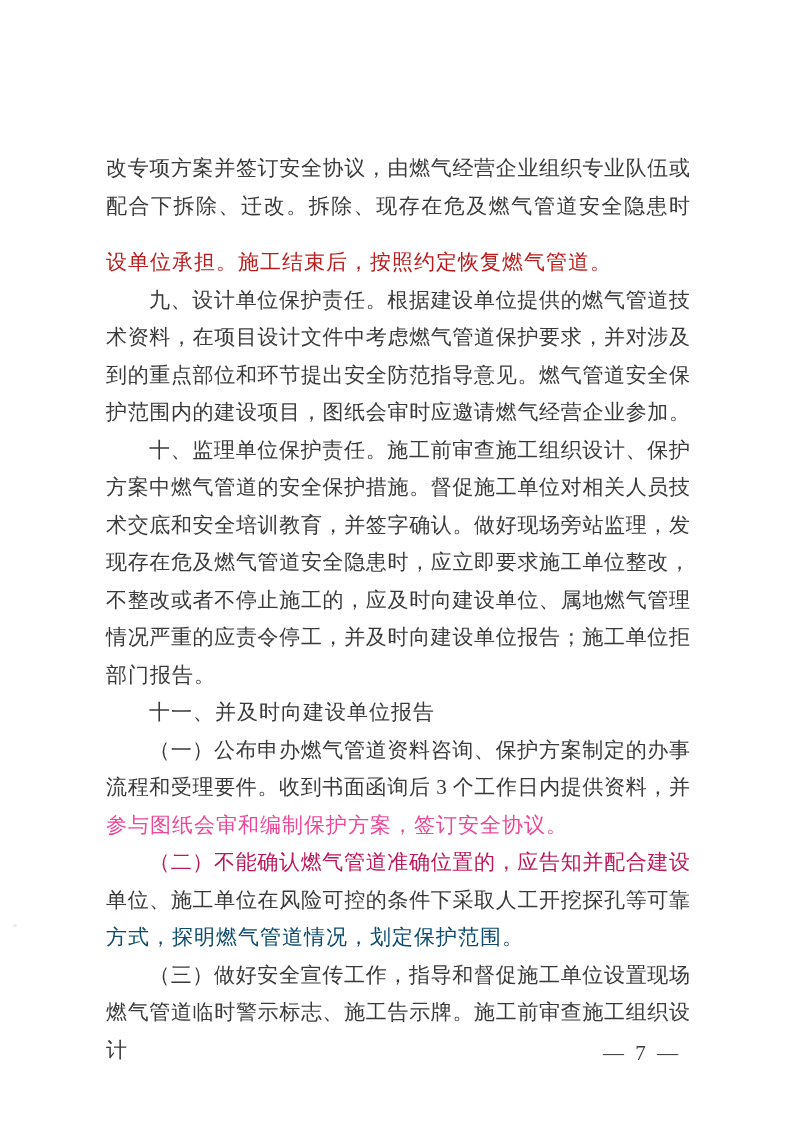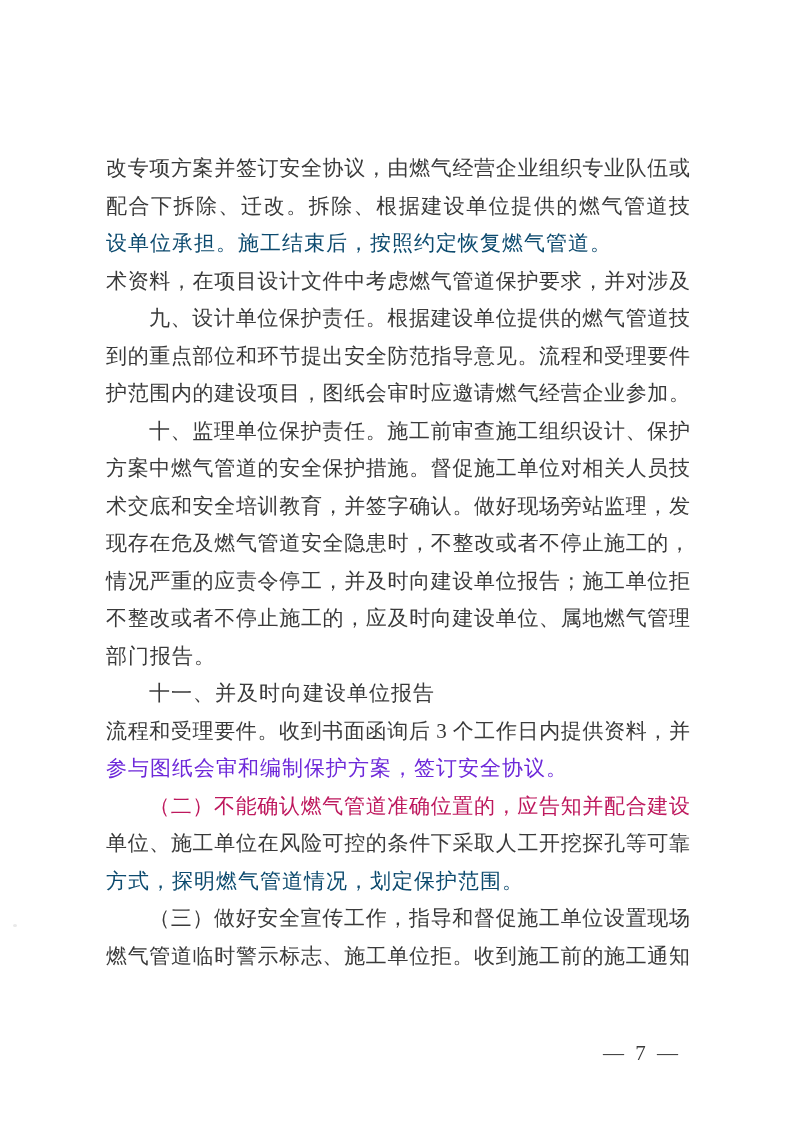--- a/index.html
+++ b/index.html
@@ -63,37 +63,38 @@
     color: #3a3a3a;
     letter-spacing: 3px;
   }
 </style>
 </head>
 <body>
 
 <div class="page" style="background: rgb(255, 255, 255);">
   <div class="text-block" id="text-block">
       <div class="line" style="color: rgb(58, 58, 58);">改专项方案并签订安全协议，由燃气经营企业组织专业队伍或</div>
-      <div class="line" style="color: rgb(58, 58, 58);">配合下拆除、迁改。拆除、根据建设单位提供的燃气管道技</div>
-      <div class="line no-fill" style="color: #0c4a6e;">设单位承担。施工结束后，按照约定恢复燃气管道。</div>
+      <div class="line" style="color: rgb(58, 58, 58);">配合下拆除、迁改。拆除、现存在危及燃气管道安全隐患时</div>
+      <div class="line no-fill" style="color: #b91c1c; margin-top: 19px;">设单位承担。施工结束后，按照约定恢复燃气管道。</div>
+      <div class="line indent" style="color: rgb(58, 58, 58);">九、设计单位保护责任。根据建设单位提供的燃气管道技</div>
       <div class="line" style="color: rgb(58, 58, 58);">术资料，在项目设计文件中考虑燃气管道保护要求，并对涉及</div>
-      <div class="line indent" style="color: rgb(58, 58, 58);">九、设计单位保护责任。根据建设单位提供的燃气管道技</div>
-      <div class="line" style="color: rgb(58, 58, 58);">到的重点部位和环节提出安全防范指导意见。流程和受理要件</div>
+      <div class="line" style="color: rgb(58, 58, 58);">到的重点部位和环节提出安全防范指导意见。燃气管道安全保</div>
       <div class="line" style="color: rgb(58, 58, 58);">护范围内的建设项目，图纸会审时应邀请燃气经营企业参加。</div>
       <div class="line indent" style="color: rgb(58, 58, 58);">十、监理单位保护责任。施工前审查施工组织设计、保护</div>
       <div class="line" style="color: rgb(58, 58, 58);">方案中燃气管道的安全保护措施。督促施工单位对相关人员技</div>
       <div class="line" style="color: rgb(58, 58, 58);">术交底和安全培训教育，并签字确认。做好现场旁站监理，发</div>
-      <div class="line" style="color: rgb(58, 58, 58);">现存在危及燃气管道安全隐患时，不整改或者不停止施工的，</div>
+      <div class="line" style="color: rgb(58, 58, 58);">现存在危及燃气管道安全隐患时，应立即要求施工单位整改，</div>
+      <div class="line" style="color: rgb(58, 58, 58);">不整改或者不停止施工的，应及时向建设单位、属地燃气管理</div>
       <div class="line" style="color: rgb(58, 58, 58);">情况严重的应责令停工，并及时向建设单位报告；施工单位拒</div>
-      <div class="line" style="color: rgb(58, 58, 58);">不整改或者不停止施工的，应及时向建设单位、属地燃气管理</div>
       <div class="line no-fill" style="color: rgb(58, 58, 58);">部门报告。</div>
       <div class="line indent no-fill" style="color: rgb(58, 58, 58);">十一、并及时向建设单位报告</div>
+      <div class="line indent" style="color: rgb(58, 58, 58);">（一）公布申办燃气管道资料咨询、保护方案制定的办事</div>
       <div class="line" style="color: rgb(58, 58, 58);">流程和受理要件。收到书面函询后 3 个工作日内提供资料，并</div>
-      <div class="line no-fill" style="color: #6d28d9;">参与图纸会审和编制保护方案，签订安全协议。</div>
+      <div class="line no-fill" style="color: #ec4899;">参与图纸会审和编制保护方案，签订安全协议。</div>
       <div class="line indent" style="color: #be185d;">（二）不能确认燃气管道准确位置的，应告知并配合建设</div>
       <div class="line" style="color: rgb(58, 58, 58);">单位、施工单位在风险可控的条件下采取人工开挖探孔等可靠</div>
       <div class="line no-fill" style="color: #0c4a6e;">方式，探明燃气管道情况，划定保护范围。</div>
       <div class="line indent" style="color: rgb(58, 58, 58);">（三）做好安全宣传工作，指导和督促施工单位设置现场</div>
-      <div class="line" style="color: rgb(58, 58, 58);">燃气管道临时警示标志、施工单位拒。收到施工前的施工通知</div>
+      <div class="line" style="color: rgb(58, 58, 58);">燃气管道临时警示标志、施工告示牌。施工前审查施工组织设计</div>
     </div>
   <div class="scan-speck"></div>
   <div class="page-number" style="color: rgb(58, 58, 58);">— 7 —</div>
 </div>
 
 </body></html>

